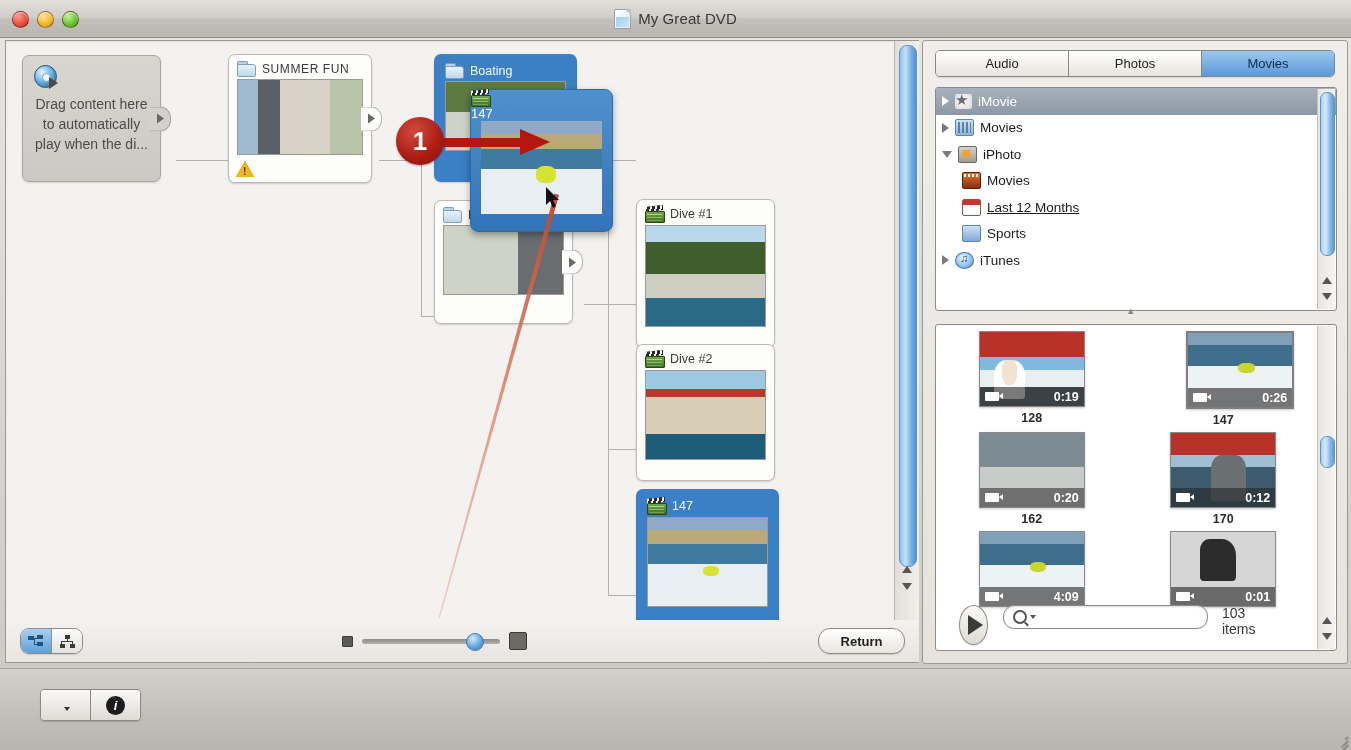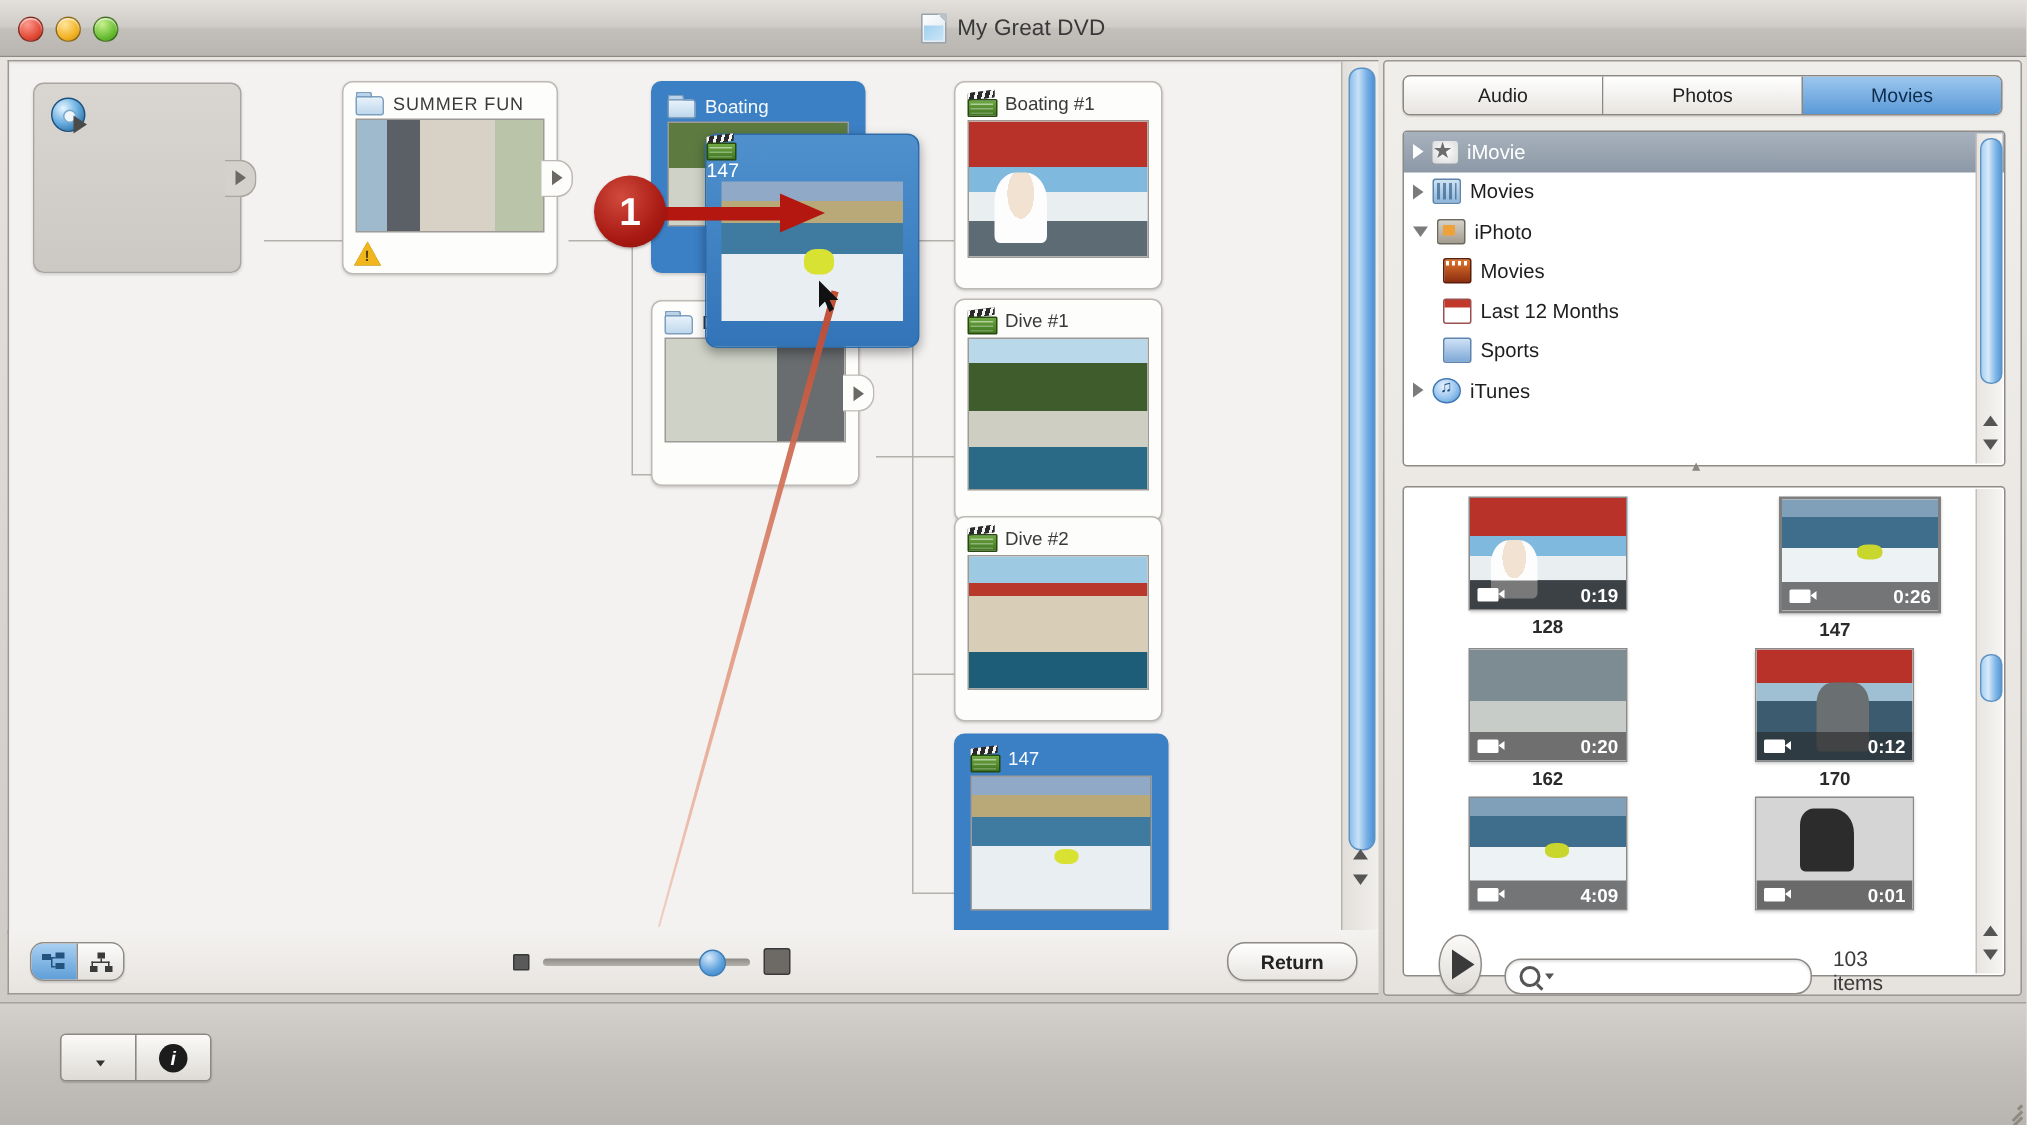--- a/index.html
+++ b/index.html
@@ -245,21 +245,21 @@
   .dur{color:#fff;font-size:12.5px;font-weight:bold;}
   .cell .lbl{margin-top:4px;font-size:12.5px;font-weight:bold;color:#2a2a2a;}
 
   .grid-scroll{position:absolute;right:1px;top:1px;width:17px;height:323px;
     background:linear-gradient(to right,#e8e5e1,#f6f5f3);border-left:1px solid #c3bfba;}
   .gs-thumb{position:absolute;left:2px;top:110px;width:13px;height:30px;border-radius:7px;
     background:linear-gradient(to right,#a9d1f0,#d7eafb 35%,#86b9e8 70%,#589bd6);border:1px solid #5f93c6;}
   .gs-arrows{position:absolute;left:2px;bottom:3px;width:13px;height:34px;}
   .gs-arrows .ar{width:13px;height:16px;display:flex;align-items:center;justify-content:center;}
 
-  .rbottom{position:absolute;left:0;bottom:0;width:342px;height:58px;display:flex;align-items:flex-end;}
+  .rbottom{position:absolute;left:0;bottom:0;width:342px;height:58px;display:flex;align-items:flex-start;}
   .playbtn{margin-left:36px;width:38px;height:38px;border-radius:50%;
     background:linear-gradient(to bottom,#fbfaf8,#dedbd6);border:1px solid #8e8a85;
     display:flex;align-items:center;justify-content:center;box-shadow:0 1px 1px rgba(0,0,0,.12);}
   .playbtn:after{content:"";width:0;height:0;border-left:15px solid #3a3a3a;
     border-top:10px solid transparent;border-bottom:10px solid transparent;margin-left:4px;}
   .searchbox{margin-left:15px;width:193px;height:22px;border-radius:11px;background:#fff;
     border:1px solid #8e8a85;display:flex;align-items:center;padding:0 9px;box-shadow:inset 0 1px 2px rgba(0,0,0,.14);}
   .mag{width:10px;height:10px;border:2px solid #555;border-radius:50%;position:relative;flex:0 0 auto;}
   .mag:after{content:"";position:absolute;right:-4px;bottom:-3px;width:5px;height:2px;background:#555;transform:rotate(45deg);}
   .magtri{width:0;height:0;border-left:3.5px solid transparent;border-right:3.5px solid transparent;
@@ -320,20 +320,21 @@
       <div class="line v" style="left:602px;top:263px;height:145px;"></div>
       <div class="line h" style="left:602px;top:408px;width:28px;"></div>
       <div class="line v" style="left:602px;top:408px;height:146px;"></div>
       <div class="line h" style="left:602px;top:554px;width:28px;"></div>
 
       <div class="dropzone" style="left:16px;top:14px;width:137px;height:125px;">
         <div class="disc-icon">
           <div class="d"></div>
             <div class="play"></div>
         </div>
+        <div class="dz-text" style="margin-top:38px;">Drag content here to automatically play when the di...</div>
         <div class="nub gray"></div>
       </div>
 
       <div class="node" style="left:222px;top:13px;width:142px;height:127px;">
         <div class="nh">
           <div class="folder">
             <div class="tab"></div>
               <div class="body"></div>
           </div>
           <div class="ntitle" style="font-size:12px;letter-spacing:.6px;">SUMMER FUN</div>
@@ -365,32 +366,20 @@
               <div class="body"></div>
           </div>
           <div class="ntitle">Diving</div>
         </div>
         <div class="thumb" style="height:68px;">
           <div class="ph menu2"></div>
         </div>
         <div class="nub"></div>
       </div>
 
-      <div class="node" style="left:630px;top:13px;width:137px;height:137px;">
-        <div class="nh">
-          <div class="clapper">
-            <div class="top"></div>
-              <div class="bot"></div>
-          </div>
-          <div class="ntitle">Boating #1</div>
-        </div>
-        <div class="thumb" style="height:90px;">
-          <div class="ph boat"></div>
-        </div>
-      </div>
 
       <div class="node" style="left:630px;top:158px;width:137px;height:147px;">
         <div class="nh">
           <div class="clapper">
             <div class="top"></div>
               <div class="bot"></div>
           </div>
           <div class="ntitle">Dive #1</div>
         </div>
         <div class="thumb" style="height:100px;">
@@ -516,21 +505,21 @@
       </div>
       <div class="trow">
         <div class="tw d"></div>
         <div class="tic iphoto"></div>
         <span>iPhoto</span>
       </div>
       <div class="trow" style="padding-left:26px;">
         <div class="tic film"></div>
         <span>Movies</span>
       </div>
-      <div class="trow" style="padding-left:26px;">
+      <div class="trow" style="padding-left:26px;text-decoration:underline;">
         <div class="tic cal"></div>
         <span>Last 12 Months</span>
       </div>
       <div class="trow" style="padding-left:26px;">
         <div class="tic book"></div>
         <span>Sports</span>
       </div>
       <div class="trow">
         <div class="tw r"></div>
         <div class="tic itunes"></div>

